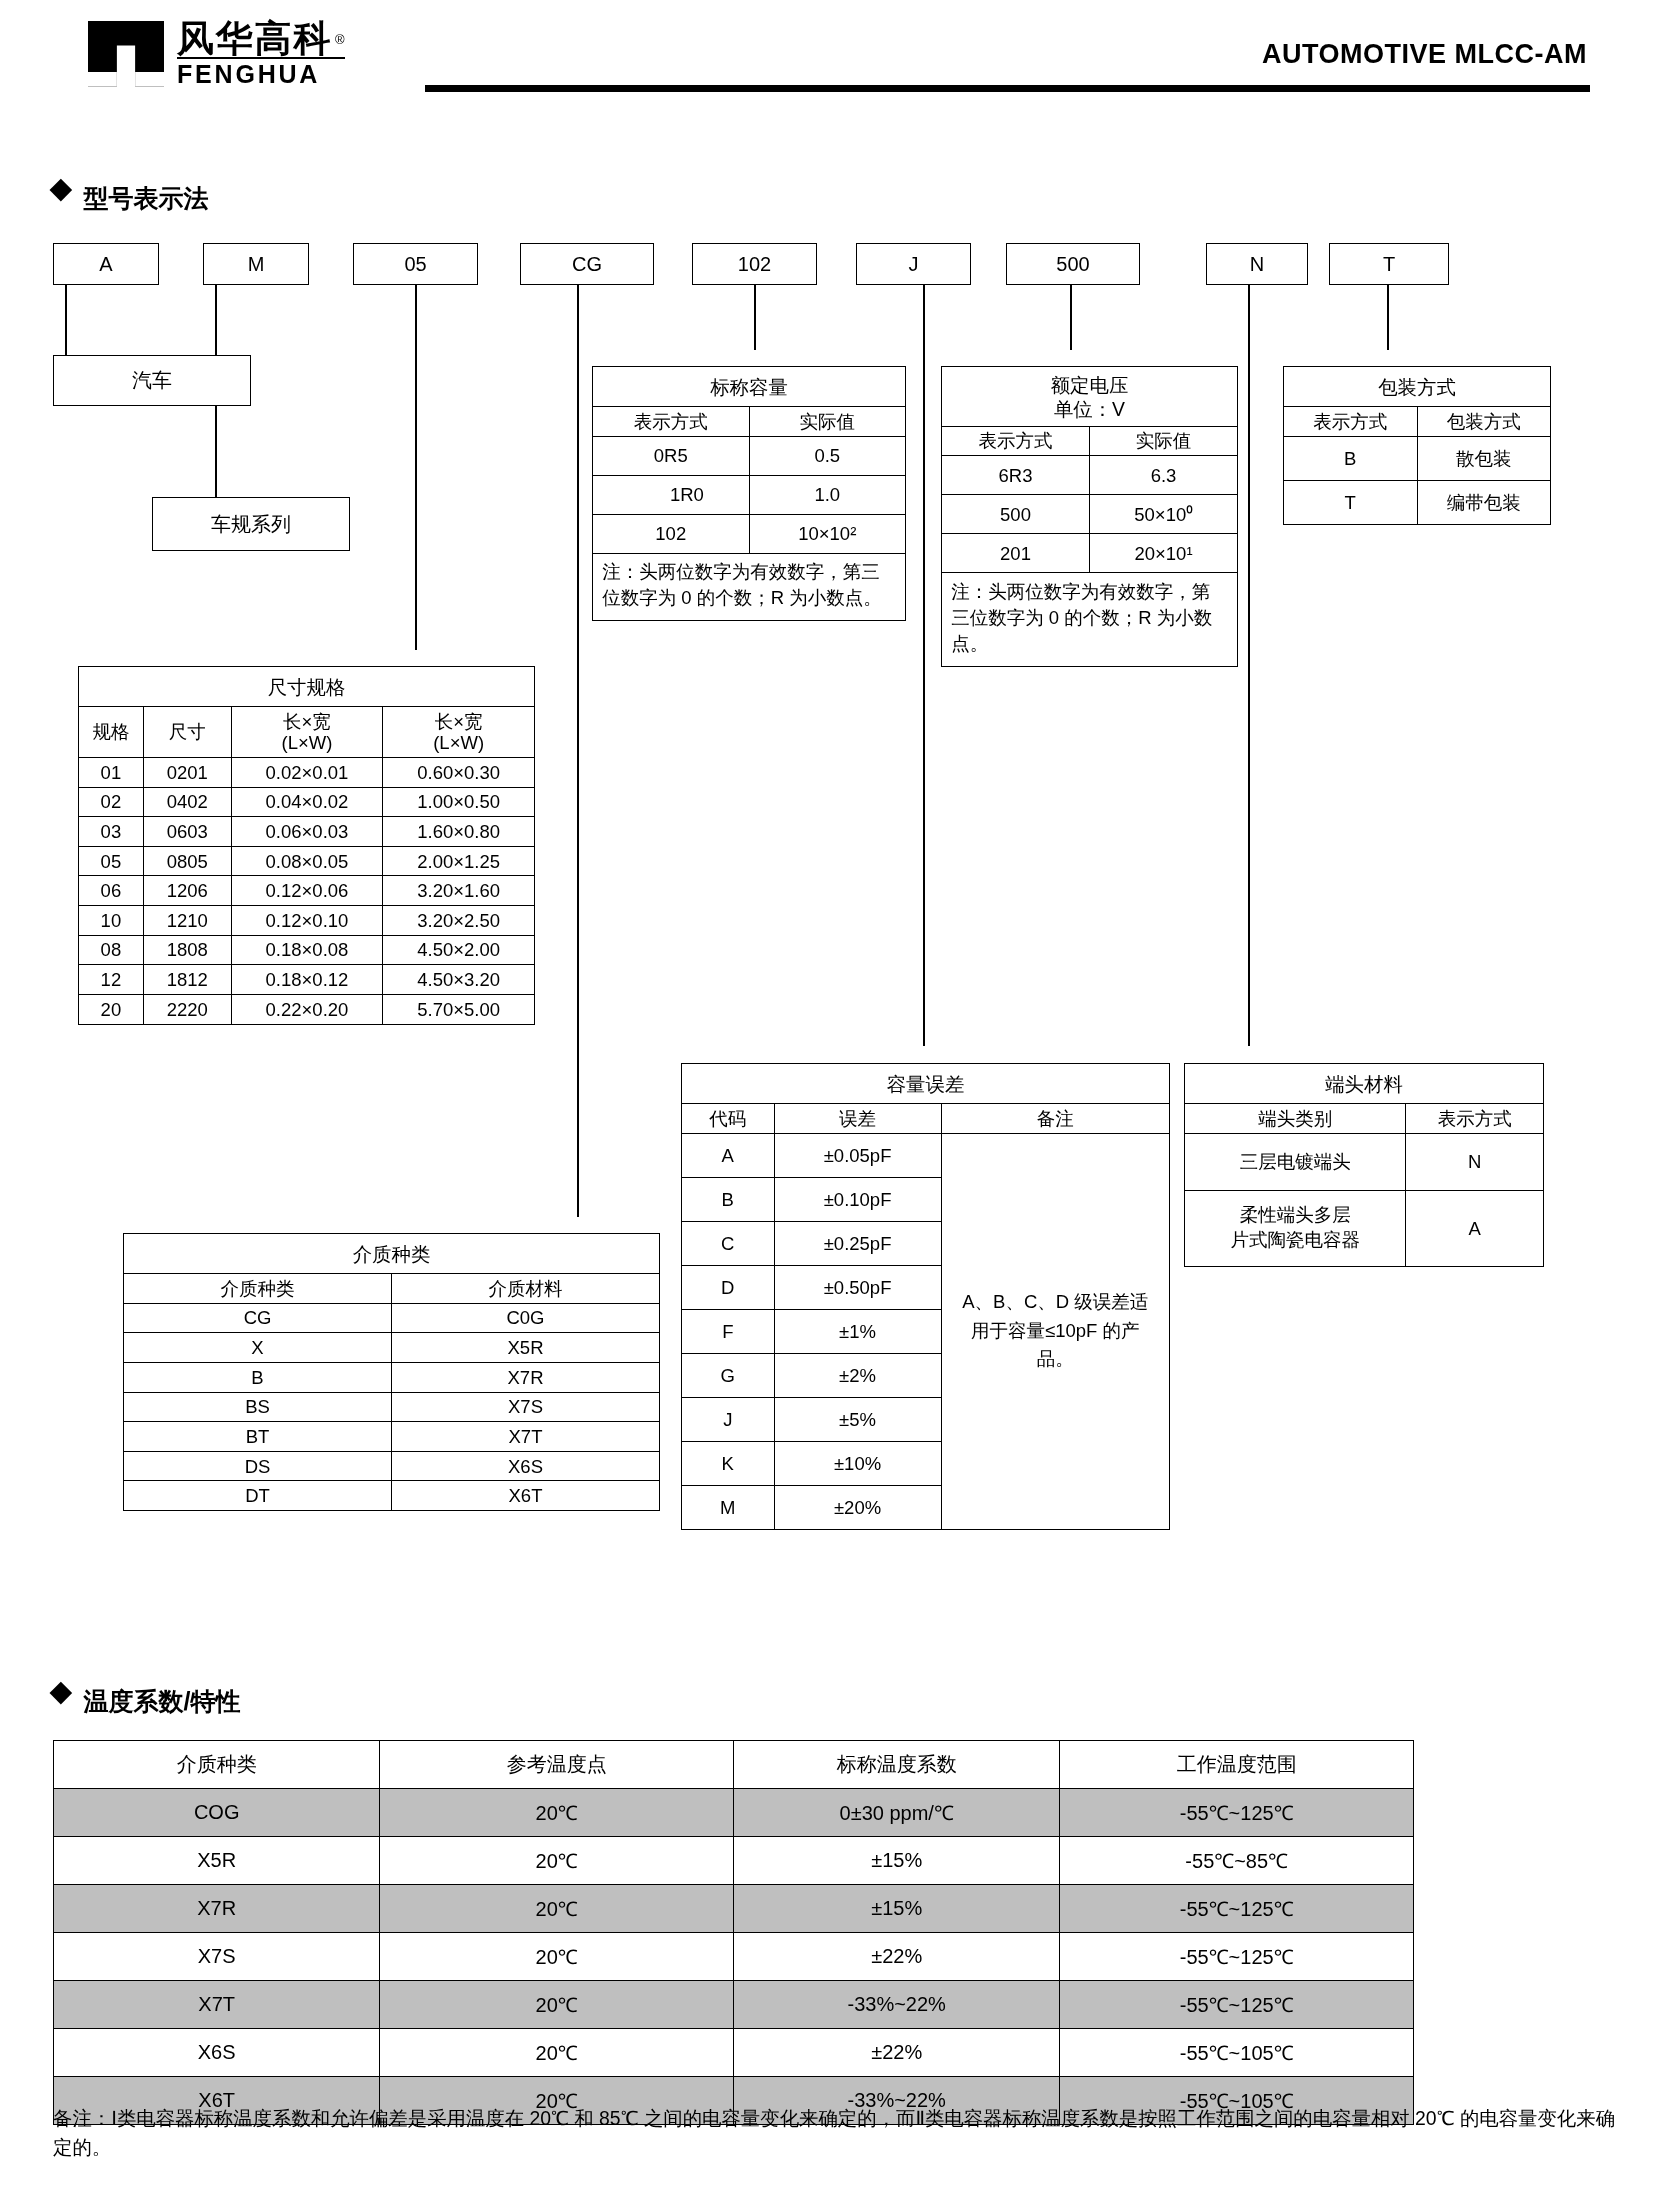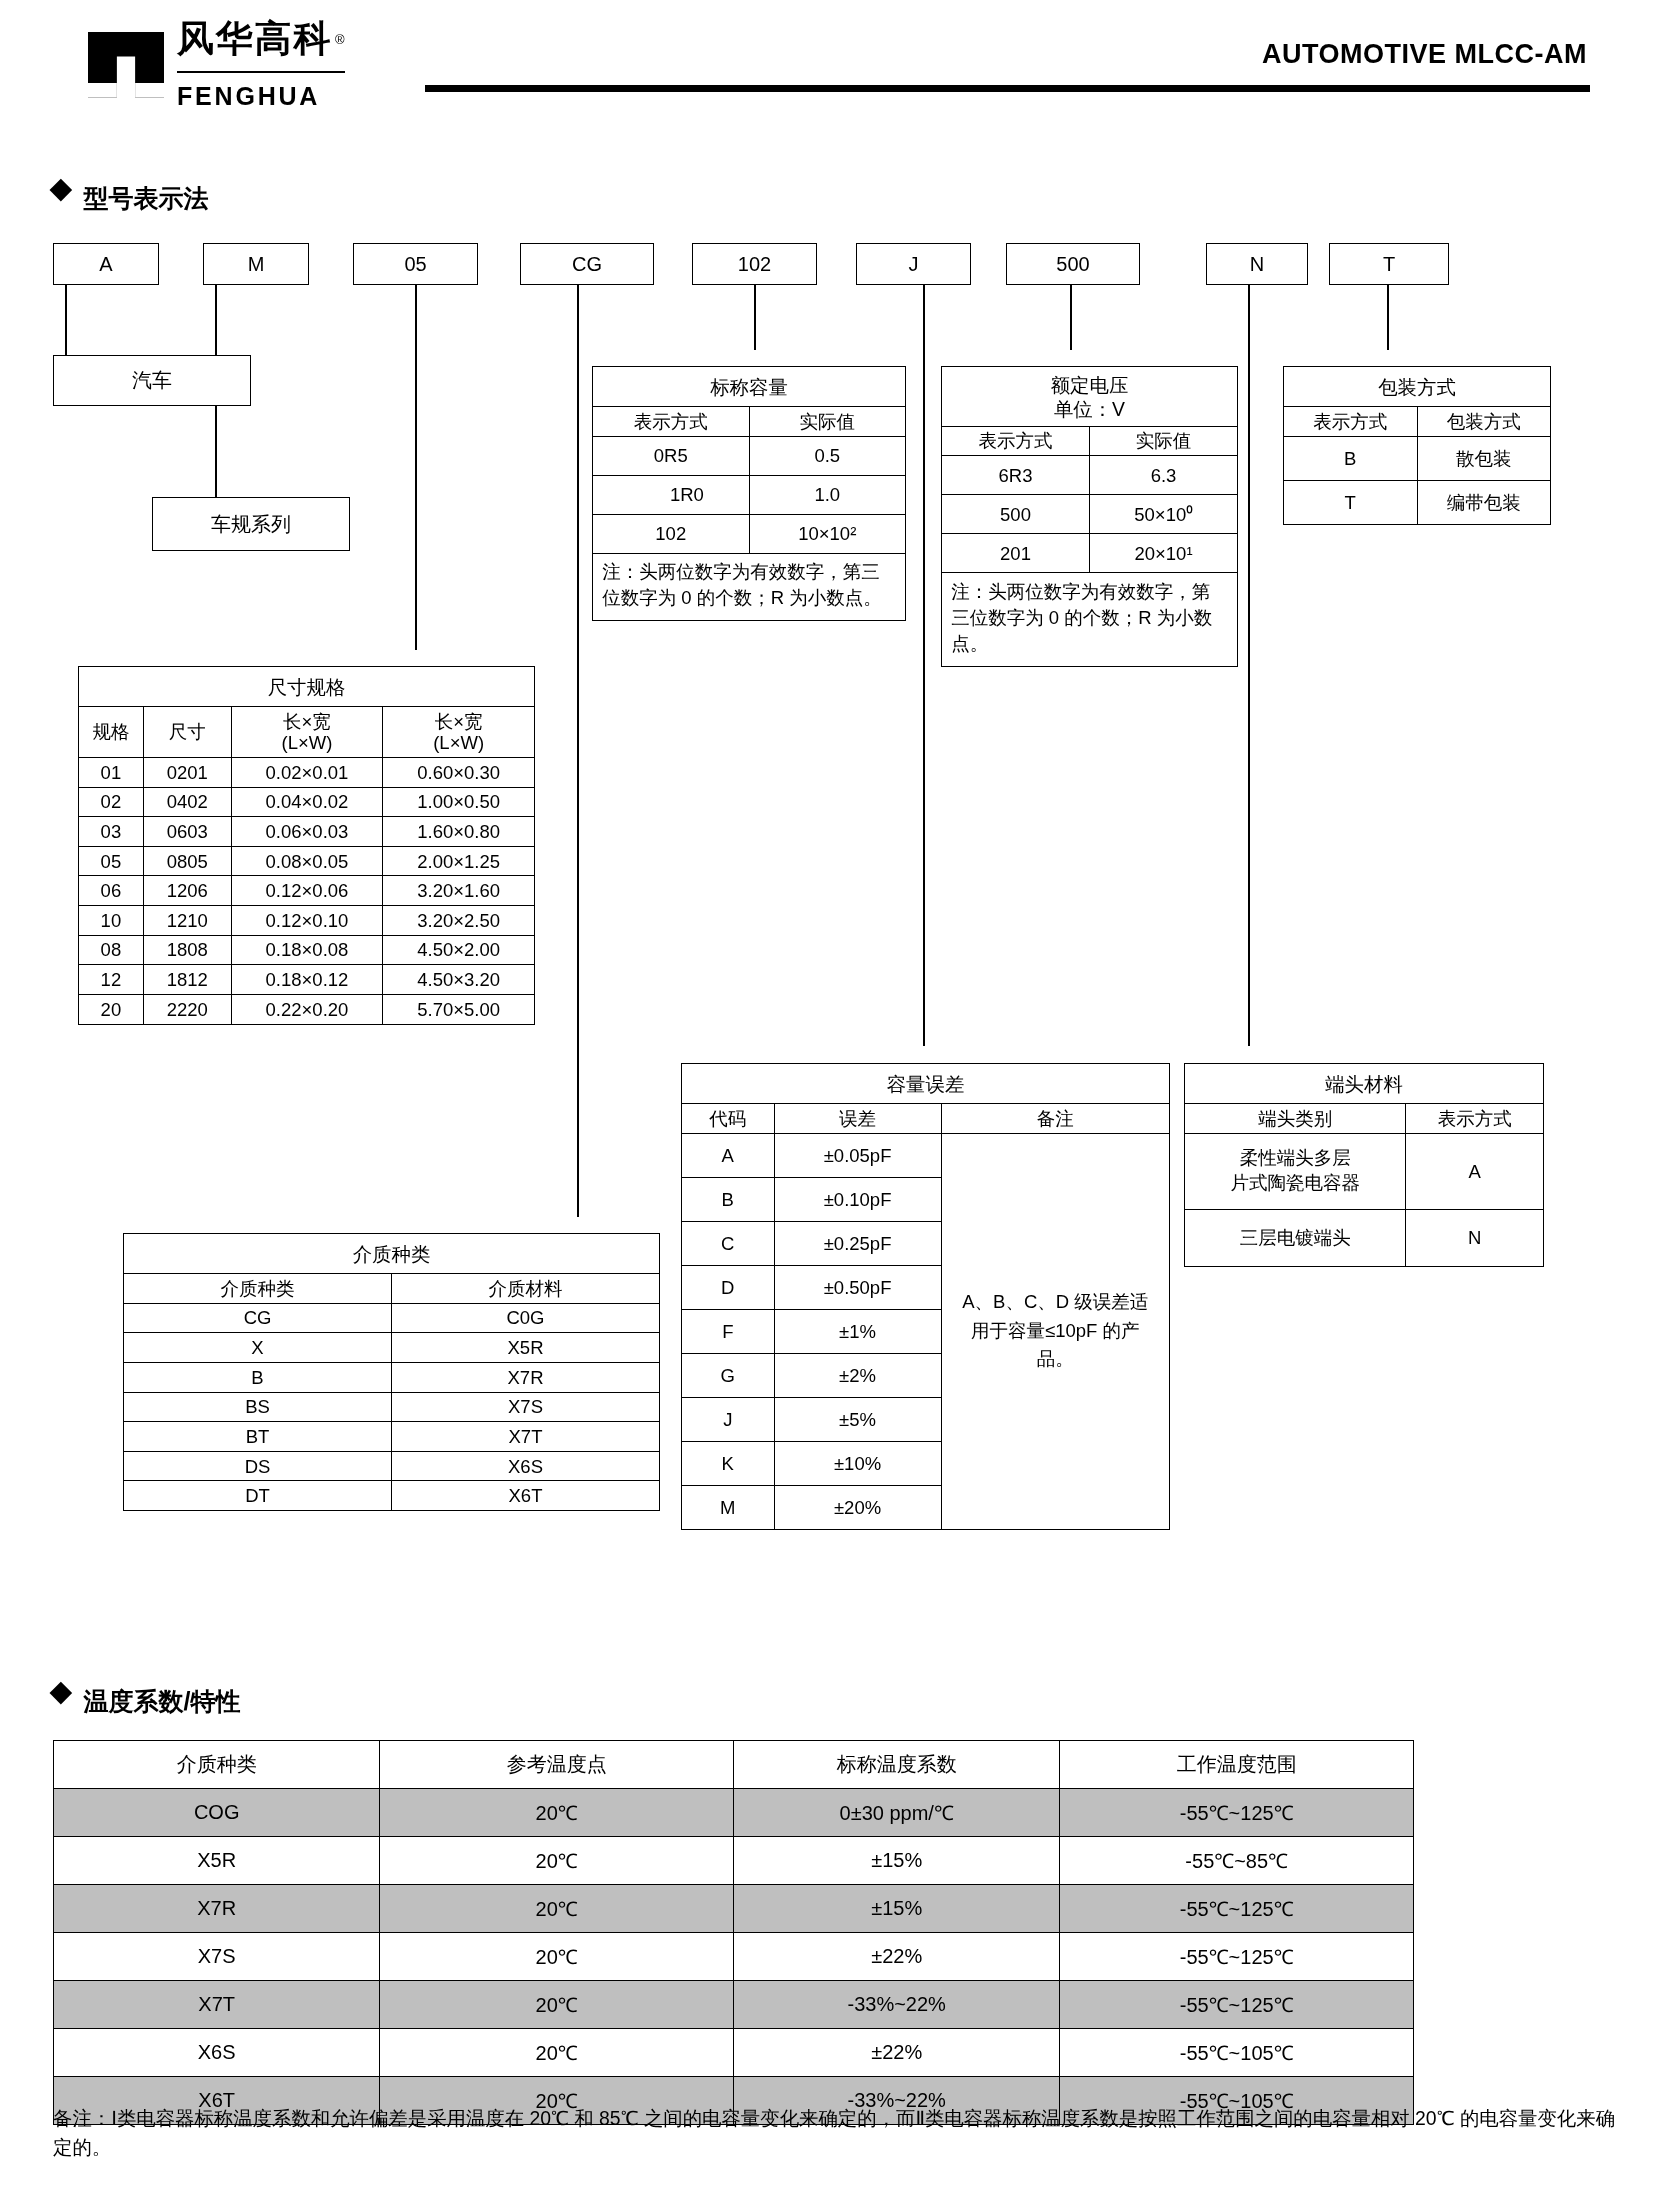--- a/index.html
+++ b/index.html
@@ -43,21 +43,21 @@
   #logo-text { margin-left: 13px; line-height: 1; }
   #logo-cn {
     font-size: 37px; font-weight: bold; letter-spacing: 1.8px;
     position: relative; display: inline-block;
   }
   #logo-reg {
     font-size: 13px; vertical-align: super; margin-left: 2.8px;
   }
   #logo-en {
     font-size: 25px; font-weight: bold; letter-spacing: 2.8px;
-    border-top: 2.8px solid #000; margin-top: 14px; padding-top: 11px;
+    border-top: 2.8px solid #000; margin-top: 0; padding-top: 3px;
   }
   #header-title {
     position: absolute;
     right: 88px; top: 39px;
     font-size: 27px; font-weight: bold; letter-spacing: 0.5px;
   }
   #header-rule {
     position: absolute;
     left: 425px; top: 85px;
     width: 1165px; height: 6.5px;
@@ -434,30 +434,30 @@
 
 <div style="position:absolute; left:1184px; top:1047px; width:360px;">
   <div class="tbl-title">端头材料</div>
   <table class="grid">
     <tbody>
         <tr>
       <th style="width:222px;">端头类别</th>
       <th style="width:138px;">表示方式</th>
     </tr>
     <tr>
+      <td style="height:57px;">三层电镀端头</td>
+      <td>N</td>
+    </tr>
+    <tr>
       <td style="height:76px; line-height:1.35;">
         <span>柔性端头多层</span><br>
         <span>片式陶瓷电容器</span>
       </td>
       <td>A</td>
     </tr>
-    <tr>
-      <td style="height:57px;">三层电镀端头</td>
-      <td>N</td>
-    </tr>
   </tbody>
     </table>
 </div>
 
 <div class="section-head" style="left:53px; top:1685px;">
   <span class="diamond"></span>
   <span>温度系数/特性</span>
 </div>
 
 <div id="temp-table">

